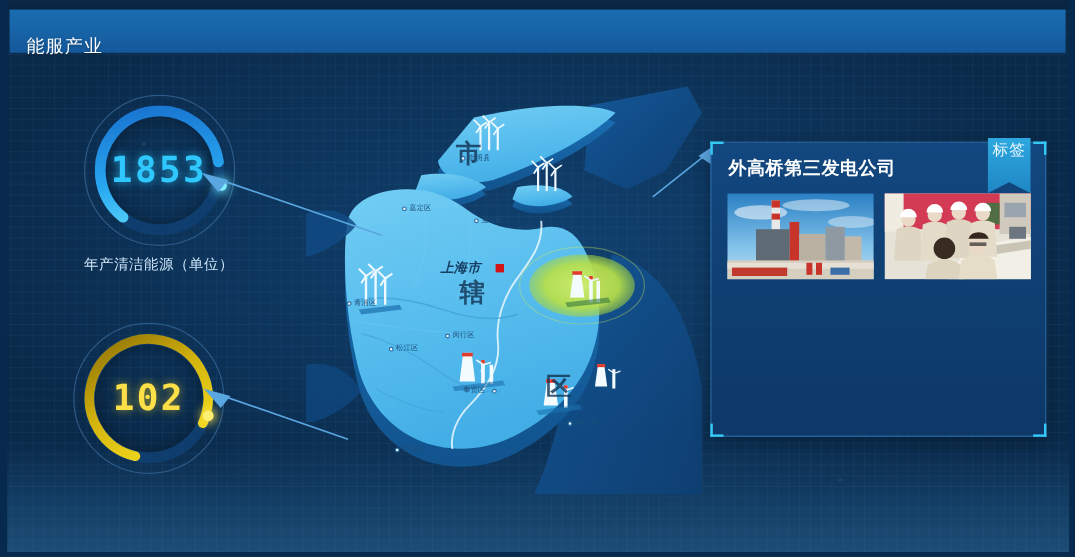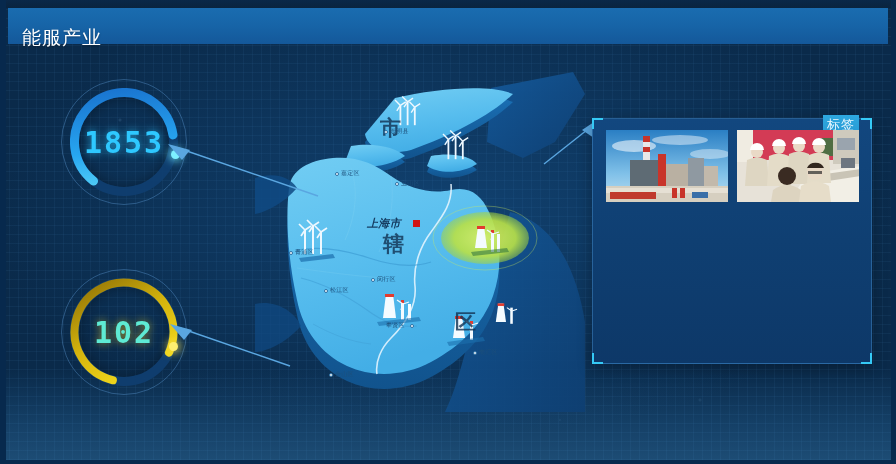--- a/index.html
+++ b/index.html
@@ -58,21 +58,21 @@
   #topstrip{
     position:absolute; left:0; top:0; width:896px; height:8px;
     background:linear-gradient(180deg,#0a2848,#09243f);
   }
   #header{
     position:absolute; left:8px; top:8px; width:880px; height:36px;
     background:linear-gradient(180deg,#1a6cb0 0%,#1765a8 45%,#14589a 100%);
     display:flex; align-items:center;
   }
   #header-title{
-    color:#ffffff; font-size:19px; letter-spacing:1px;
+    color:#ffffff; font-size:15px; letter-spacing:1px;
     margin-left:14px; font-weight:400;
     text-shadow:0 1px 2px rgba(0,0,0,.35);
     margin-top:24px;
   }
 
   
   .gauge-wrap{ position:absolute; text-align:center; }
   .gauge{
     position:relative; width:108px; height:108px; margin:0 auto;
   }
@@ -99,21 +99,21 @@
   .gauge-label{
     margin-top:16px; font-size:12px; color:#cfe6fb; letter-spacing:.5px;
     white-space:nowrap;
   }
 
   #gauge-energy{ left:70px; top:88px; }
   #g1-readout{ color:#2ec8ff; text-shadow:0 0 8px rgba(46,200,255,.75); }
   #g1-knob{ right:-2px; top:62px; background:#7df0ff; box-shadow:0 0 9px 2px rgba(110,235,255,.85); }
 
   #gauge-sales{ left:70px; top:278px; }
-  #g2-readout{ color:#5eead4; text-shadow:0 0 8px rgba(242,210,26,.6); }
+  #g2-readout{ color:#fde047; text-shadow:0 0 8px rgba(242,210,26,.6); }
   #g2-knob{ right:0px; top:64px; background:#ffef70; box-shadow:0 0 8px 2px rgba(250,225,70,.8); }
 
   
   .connector{ position:absolute; pointer-events:none; }
 
   
   #map{ position:absolute; left:255px; top:72px; width:330px; height:340px; }
   .maplabel{
     position:absolute; white-space:nowrap;
     font-size:6px; color:#1d4f7a; letter-spacing:.2px;
@@ -356,20 +356,21 @@
             <stop offset="0%" stop-color="#1668c8"></stop>
             <stop offset="55%" stop-color="#27a6f0"></stop>
             <stop offset="100%" stop-color="#72eeff"></stop>
           </linearGradient>
         </defs>
         <circle cx="54" cy="54" r="49.5" fill="none" stroke="url(#arc1)" stroke-width="9" stroke-linecap="round" stroke-dasharray="193 311" transform="rotate(128 54 54)"></circle>
       </svg>
       <div class="readout" id="g1-readout">1853</div>
       <div class="knob" id="g1-knob"></div>
     </div>
+    <div class="gauge-label">年产清洁能源（单位）</div>
   </div>
 
   <div class="gauge-wrap" id="gauge-sales">
     <div class="gauge">
       <div class="outer-ring"></div>
       <div class="track"></div>
       <svg viewBox="0 0 108 108">
         <defs>
           <linearGradient id="arc2" x1="0" y1="1" x2="1" y2="0">
             <stop offset="0%" stop-color="#8a6c06"></stop>
@@ -400,20 +401,21 @@
   </svg>
 
   <div id="panel">
     <div class="corner tl"></div>
     <div class="corner tr"></div>
     <div class="corner bl"></div>
     <div class="corner br"></div>
 
     <div id="ribbon">标签</div>
 
+    <div id="panel-title">外高桥第三发电公司</div>
 
     <div id="panel-photos">
 
       <div class="photo">
         <svg width="124" height="72" viewBox="0 0 124 72">
           <defs>
             <linearGradient id="sky1" x1="0" y1="0" x2="0" y2="1">
               <stop offset="0%" stop-color="#2a7fc4"></stop>
               <stop offset="60%" stop-color="#7fc0e8"></stop>
               <stop offset="100%" stop-color="#bcdff2"></stop>

